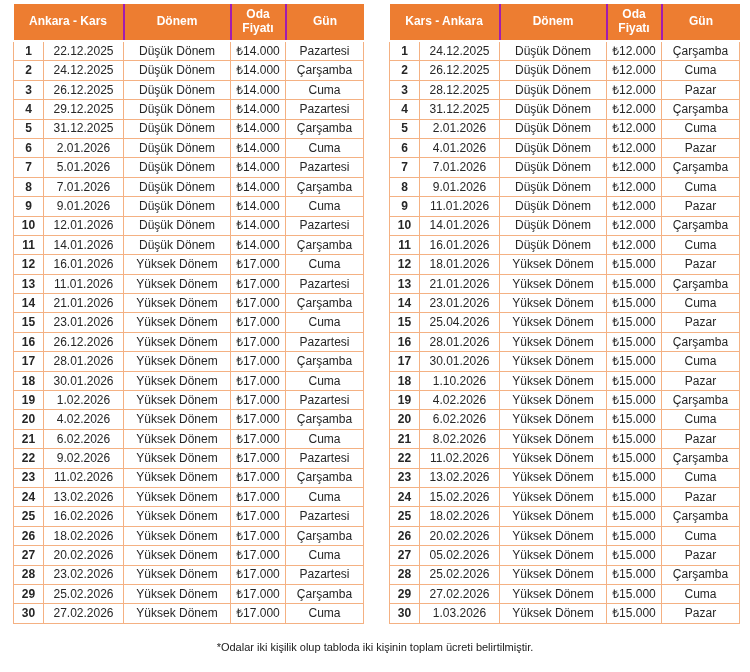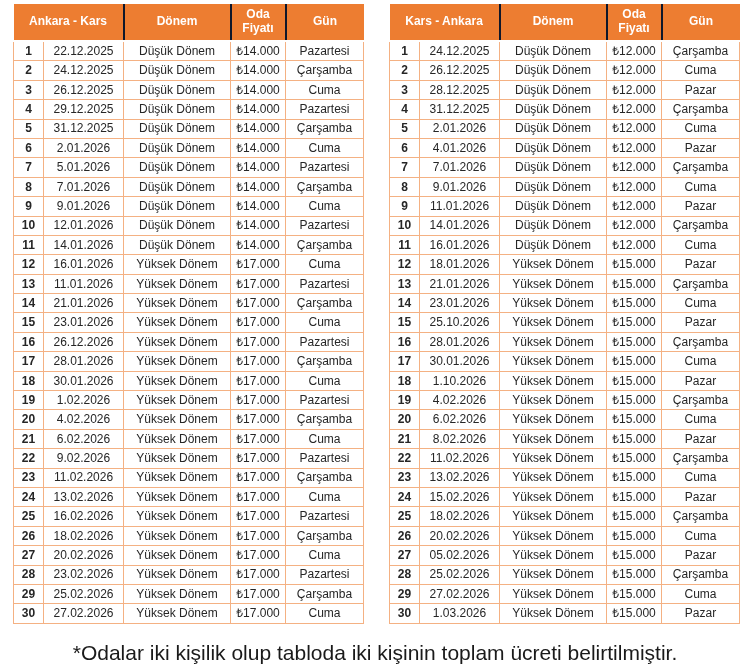--- a/index.html
+++ b/index.html
@@ -28,42 +28,42 @@
     font-weight: bold;
     font-size: 12px;
     line-height: 1.15;
     height: 34px;
     padding: 1px 2px;
     text-align: center;
     vertical-align: middle;
     border-bottom: 2px solid #ffffff;
   }
   table.price-table th + th {
-    border-left: 2px solid #0f172a;
+    border-left: 2px solid #a21caf;
     margin-top: 12px;
   }
   table.price-table td {
     border: 1px solid var(--border, #F4B183);
     font-size: 12px;
     color: var(--body-text, #262626);
     text-align: center;
     vertical-align: middle;
     height: 18.4px;
     padding: 0 2px;
     line-height: 1.05;
     white-space: nowrap;
     overflow: hidden;
   }
   table.price-table td:first-child {
     font-weight: bold;
   }
   .footnote {
     text-align: center;
     margin-top: 17px;
-    font-size: 21px;
+    font-size: 11px;
     color: var(--footnote-text, #1a1a1a);
   }
 </style>
 </head>
 <body>
 
 <div class="page">
   <div class="tables">
 
     <table class="price-table">
@@ -406,21 +406,21 @@
           </tr>
           <tr>
             <td>14</td>
             <td>23.01.2026</td>
             <td>Yüksek Dönem</td>
             <td>₺15.000</td>
             <td>Cuma</td>
           </tr>
           <tr>
             <td>15</td>
-            <td>25.10.2026</td>
+            <td>25.04.2026</td>
             <td>Yüksek Dönem</td>
             <td>₺15.000</td>
             <td>Pazar</td>
           </tr>
           <tr>
             <td>16</td>
             <td>28.01.2026</td>
             <td>Yüksek Dönem</td>
             <td>₺15.000</td>
             <td>Çarşamba</td>

